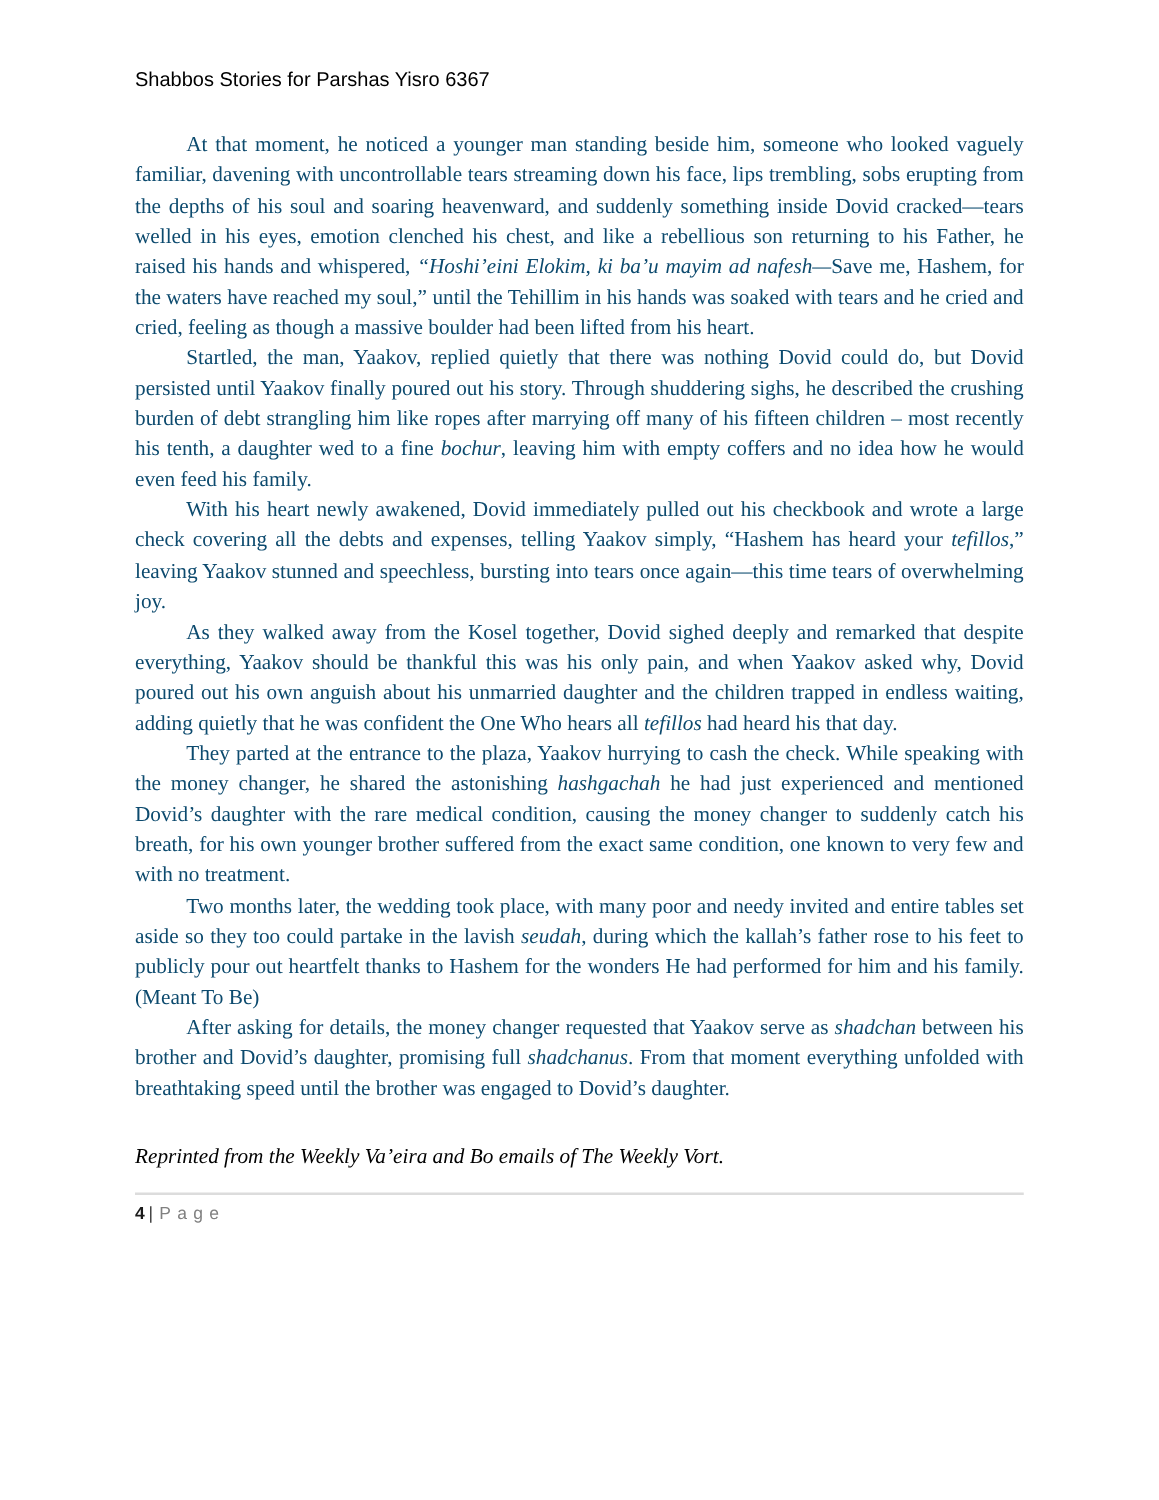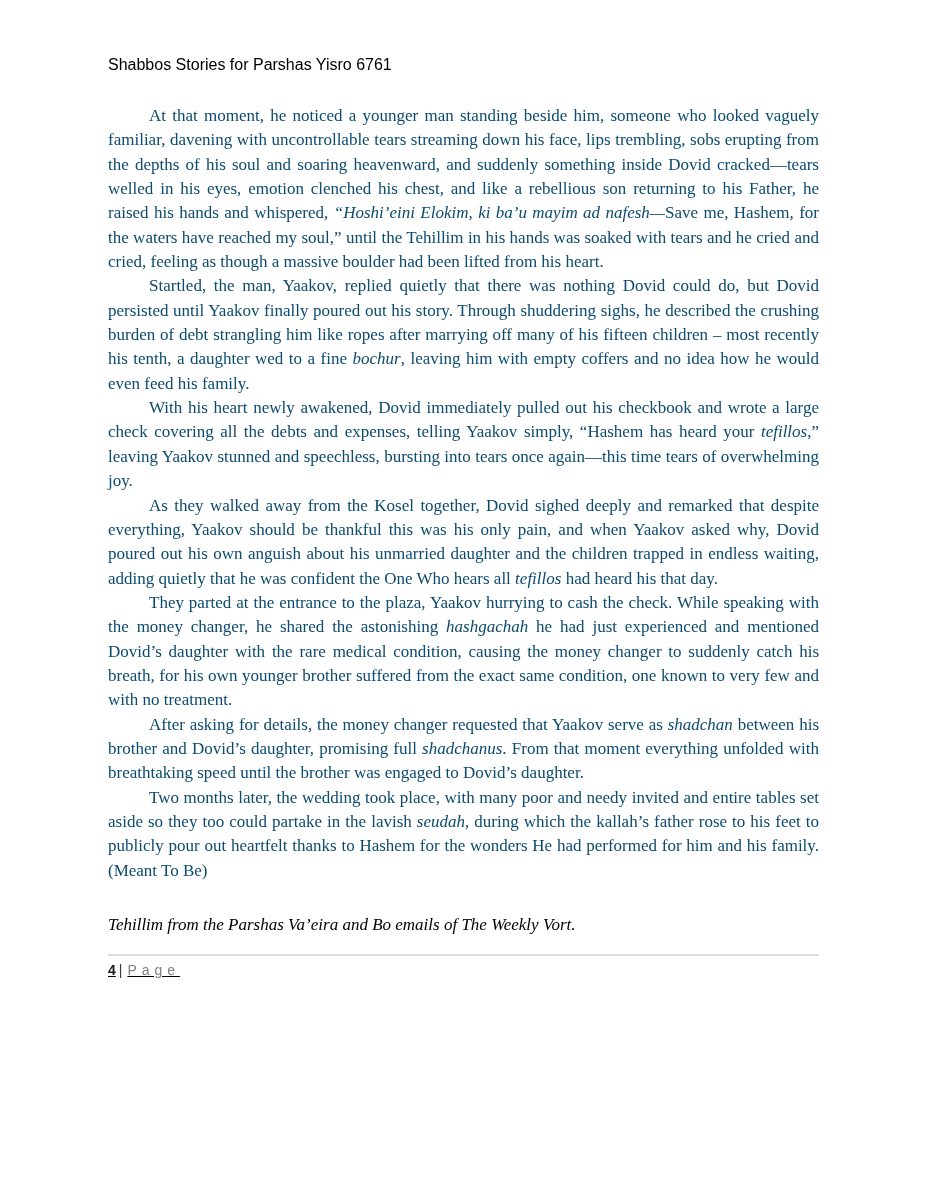--- a/index.html
+++ b/index.html
@@ -49,45 +49,44 @@
     width:711px;
     border:none;
     border-top:2px solid #dcdcdc;
   }
   .footer {
     margin-top:6px;
     font-family:"Liberation Sans", sans-serif;
     font-size:14px;
     line-height:17px;
     white-space:nowrap;
-    text-decoration:underline;
   }
   .page-num { font-weight:bold; color:#1a1a1a; }
   .page-sep { color:#3a3a3a; margin:0 5px 0 3px; }
   .page-word { color:#808080; letter-spacing:5px; }
 </style>
 </head>
 <body>
 
 <div class="page">
 
   <div class="header">
-    <span>Shabbos Stories for Parshas Yisro 6761</span>
+    <span>Shabbos Stories for Parshas Yisro 6367</span>
   </div>
 
   <div class="body-col">
     <p class="para"><span>At that moment, he noticed a younger man standing beside him, someone who looked vaguely familiar, davening with uncontrollable tears streaming down his face, lips trembling, sobs erupting from the depths of his soul and soaring heavenward, and suddenly something inside Dovid cracked—tears welled in his eyes, emotion clenched his chest, and like a rebellious son returning to his Father, he raised his hands and whispered, </span><em>“Hoshi’eini Elokim, ki ba’u mayim ad nafesh—</em><span>Save me, Hashem, for the waters have reached my soul,” until the Tehillim in his hands was soaked with tears and he cried and cried, feeling as though a massive boulder had been lifted from his heart.</span></p>
     <p class="para"><span>Startled, the man, Yaakov, replied quietly that there was nothing Dovid could do, but Dovid persisted until Yaakov finally poured out his story. Through shuddering sighs, he described the crushing burden of debt strangling him like ropes after marrying off many of his fifteen children – most recently his tenth, a daughter wed to a fine </span><em>bochur</em><span>, leaving him with empty coffers and no idea how he would even feed his family.</span></p>
     <p class="para"><span>With his heart newly awakened, Dovid immediately pulled out his checkbook and wrote a large check covering all the debts and expenses, telling Yaakov simply, “Hashem has heard your </span><em>tefillos</em><span>,” leaving Yaakov stunned and speechless, bursting into tears once again—this time tears of overwhelming joy.</span></p>
     <p class="para"><span>As they walked away from the Kosel together, Dovid sighed deeply and remarked that despite everything, Yaakov should be thankful this was his only pain, and when Yaakov asked why, Dovid poured out his own anguish about his unmarried daughter and the children trapped in endless waiting, adding quietly that he was confident the One Who hears all </span><em>tefillos</em><span> had heard his that day.</span></p>
     <p class="para"><span>They parted at the entrance to the plaza, Yaakov hurrying to cash the check. While speaking with the money changer, he shared the astonishing </span><em>hashgachah</em><span> he had just experienced and mentioned Dovid’s daughter with the rare medical condition, causing the money changer to suddenly catch his breath, for his own younger brother suffered from the exact same condition, one known to very few and with no treatment.</span></p>
+    <p class="para"><span>Two months later, the wedding took place, with many poor and needy invited and entire tables set aside so they too could partake in the lavish </span><em>seudah</em><span>, during which the kallah’s father rose to his feet to publicly pour out heartfelt thanks to Hashem for the wonders He had performed for him and his family. (Meant To Be)</span></p>
     <p class="para"><span>After asking for details, the money changer requested that Yaakov serve as </span><em>shadchan</em><span> between his brother and Dovid’s daughter, promising full </span><em>shadchanus</em><span>. From that moment everything unfolded with breathtaking speed until the brother was engaged to Dovid’s daughter.</span></p>
-    <p class="para"><span>Two months later, the wedding took place, with many poor and needy invited and entire tables set aside so they too could partake in the lavish </span><em>seudah</em><span>, during which the kallah’s father rose to his feet to publicly pour out heartfelt thanks to Hashem for the wonders He had performed for him and his family. (Meant To Be)</span></p>
 
-    <p class="attribution">Tehillim from the Parshas Va’eira and Bo emails of The Weekly Vort.</p>
+    <p class="attribution">Reprinted from the Weekly Va’eira and Bo emails of The Weekly Vort.</p>
 
     <hr class="footer-rule">
 
     <div class="footer">
       <span class="page-num">4</span><span class="page-sep">|</span><span class="page-word">Page</span>
     </div>
   </div>
 
 </div>
 

